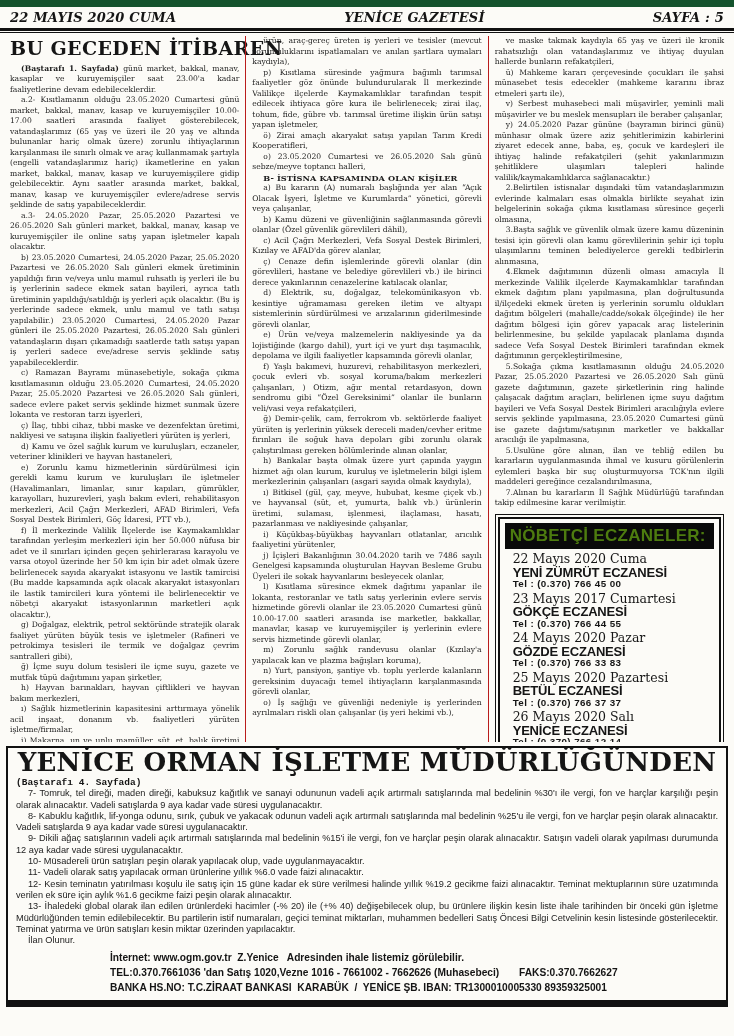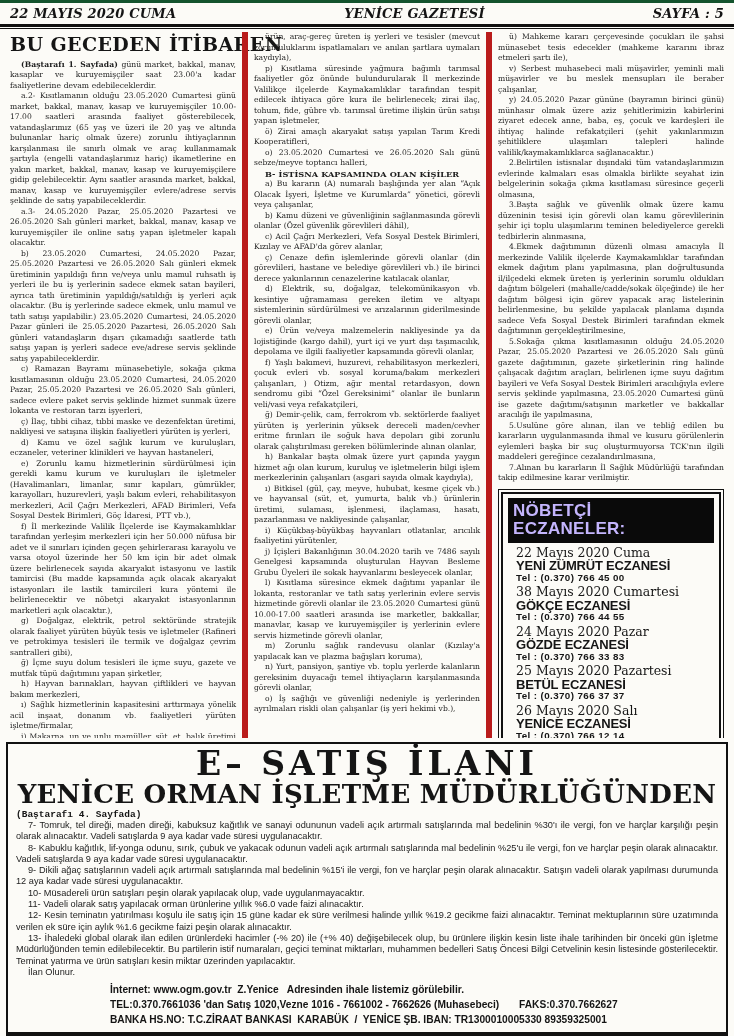--- a/index.html
+++ b/index.html
@@ -4,44 +4,44 @@
 <style>
   html,body{margin:0;padding:0;background:#d8d5ce;}
   #page{
     width:734px;height:1036px;box-sizing:border-box;position:relative;
     background:#fcfbf7;color:#151515;overflow:hidden;margin:0 auto;
     font-family:"DejaVu Serif","Liberation Serif",serif;
   }
   
   .masthead{
     display:flex;justify-content:space-between;align-items:baseline;
-    padding:3px 10px 2px;border-top:3px solid #14532d;
+    padding:3px 10px 2px;border-top:7px solid #14532d;
   }
   .masthead span{font-style:italic;font-weight:bold;font-size:13px;letter-spacing:.2px;}
   .mast-rule{height:3px;background:#111;margin:1px 0 0;}
   .mast-rule2{height:1px;background:#111;margin:1px 0 0;}
   
   .article{display:flex;height:706px;overflow:hidden;padding:3px 4px 0;}
   .column{flex:1;padding:0 6px;min-width:0;}
-  .column + .column{border-left:6px solid #b91c1c;}
+  .column + .column{border-left:1px solid #b91c1c;}
   .headline{
     text-align:center;font-weight:bold;font-size:19px;line-height:1.1;
     margin:2px 0 5px;letter-spacing:.4px;white-space:nowrap;
   }
   .para{
     font-size:7.6px;line-height:10.5px;text-align:justify;text-indent:11px;
     margin:0;color:#1d1d1d;word-spacing:.3px;
   }
   .para b{letter-spacing:.1px;}
   .subhead{font-weight:bold;font-size:8.2px;}
   
   .pharm-outer{border:1px solid #111;padding:2px;margin:5px 0 0;}
   .pharm-inner{border:2px solid #111;padding:4px 5px 3px;}
   .pharm-title{
-    background:#0a0a0a;color:#c4b5fd;font-family:"Liberation Sans","DejaVu Sans",sans-serif;
+    background:#0a0a0a;color:#4d7c0f;font-family:"Liberation Sans","DejaVu Sans",sans-serif;
     font-weight:bold;font-size:17px;line-height:1.1;padding:4px 5px;letter-spacing:.3px;
   }
   .pharm-list{padding:3px 0 0 8px;}
   .p-entry{margin:0 0 2px;}
   .p-date{font-size:12.5px;line-height:13.5px;margin:0;}
   .p-name{font-family:"Liberation Sans","DejaVu Sans",sans-serif;font-weight:bold;
           font-size:13px;line-height:13.5px;margin:0;letter-spacing:-.2px;}
   .p-tel{font-family:"Liberation Sans","DejaVu Sans",sans-serif;font-weight:bold;
          font-size:9.8px;line-height:10.5px;margin:0;letter-spacing:.4px;}
   
@@ -119,41 +119,42 @@
           <p class="para">i) Küçükbaş-büyükbaş hayvanları otlatanlar, arıcılık faaliyetini yürütenler,</p>
           <p class="para">j) İçişleri Bakanlığının 30.04.2020 tarih ve 7486 sayılı Genelgesi kapsamında oluşturulan Hayvan Besleme Grubu Üyeleri ile sokak hayvanlarını besleyecek olanlar,</p>
           <p class="para">l) Kısıtlama süresince ekmek dağıtımı yapanlar ile lokanta, restoranlar ve tatlı satış yerlerinin evlere servis hizmetinde görevli olanlar ile 23.05.2020 Cumartesi günü 10.00-17.00 saatleri arasında ise marketler, bakkallar, manavlar, kasap ve kuruyemişçiler iş yerlerinin evlere servis hizmetinde görevli olanlar,</p>
           <p class="para">m) Zorunlu sağlık randevusu olanlar (Kızılay'a yapılacak kan ve plazma bağışları koruma),</p>
           <p class="para">n) Yurt, pansiyon, şantiye vb. toplu yerlerde kalanların gereksinim duyacağı temel ihtiyaçların karşılanmasında görevli olanlar,</p>
           <p class="para">o) İş sağlığı ve güvenliği nedeniyle iş yerlerinden ayrılmaları riskli olan çalışanlar (iş yeri hekimi vb.),</p>
         </div>
     </div>
     <div class="column">
       <div>
+          <p class="para">ve maske takmak kaydıyla 65 yaş ve üzeri ile kronik rahatsızlığı olan vatandaşlarımız ve ihtiyaç duyulan hallerde bunların refakatçileri,</p>
           <p class="para">ü) Mahkeme kararı çerçevesinde çocukları ile şahsi münasebet tesis edecekler (mahkeme kararını ibraz etmeleri şartı ile),</p>
           <p class="para">v) Serbest muhasebeci mali müşavirler, yeminli mali müşavirler ve bu meslek mensupları ile beraber çalışanlar,</p>
           <p class="para">y) 24.05.2020 Pazar gününe (bayramın birinci günü) münhasır olmak üzere aziz şehitlerimizin kabirlerini ziyaret edecek anne, baba, eş, çocuk ve kardeşleri ile ihtiyaç halinde refakatçileri (şehit yakınlarımızın şehitliklere ulaşımları talepleri halinde valilik/kaymakamlıklarca sağlanacaktır.)</p>
           <p class="para">2.Belirtilen istisnalar dışındaki tüm vatandaşlarımızın evlerinde kalmaları esas olmakla birlikte seyahat izin belgelerinin sokağa çıkma kısıtlaması süresince geçerli olmasına,</p>
           <p class="para">3.Başta sağlık ve güvenlik olmak üzere kamu düzeninin tesisi için görevli olan kamu görevlilerinin şehir içi toplu ulaşımlarını teminen belediyelerce gerekli tedbirlerin alınmasına,</p>
           <p class="para">4.Ekmek dağıtımının düzenli olması amacıyla İl merkezinde Valilik ilçelerde Kaymakamlıklar tarafından ekmek dağıtım planı yapılmasına, plan doğrultusunda il/ilçedeki ekmek üreten iş yerlerinin sorumlu oldukları dağıtım bölgeleri (mahalle/cadde/sokak ölçeğinde) ile her dağıtım bölgesi için görev yapacak araç listelerinin belirlenmesine, bu şekilde yapılacak planlama dışında sadece Vefa Sosyal Destek Birimleri tarafından ekmek dağıtımının gerçekleştirilmesine,</p>
           <p class="para">5.Sokağa çıkma kısıtlamasının olduğu 24.05.2020 Pazar, 25.05.2020 Pazartesi ve 26.05.2020 Salı günü gazete dağıtımının, gazete şirketlerinin ring halinde çalışacak dağıtım araçları, belirlenen içme suyu dağıtım bayileri ve Vefa Sosyal Destek Birimleri aracılığıyla evlere servis şeklinde yapılmasına, 23.05.2020 Cumartesi günü ise gazete dağıtımı/satışının marketler ve bakkallar aracılığı ile yapılmasına,</p>
           <p class="para">5.Usulüne göre alınan, ilan ve tebliğ edilen bu kararların uygulanmasında ihmal ve kusuru görülenlerin eylemleri başka bir suç oluşturmuyorsa TCK'nın ilgili maddeleri gereğince cezalandırılmasına,</p>
           <p class="para">7.Alınan bu kararların İl Sağlık Müdürlüğü tarafından takip edilmesine karar verilmiştir.</p>
         </div>
       <div class="pharm-outer">
         <div class="pharm-inner">
           <div class="pharm-title">NÖBETÇİ ECZANELER:</div>
           <div class="pharm-list" id="pharm-list">
               <div class="p-entry">
                 <p class="p-date">22 Mayıs 2020 Cuma</p>
                 <p class="p-name">YENİ ZÜMRÜT ECZANESİ</p>
                 <p class="p-tel">Tel : (0.370) 766 45 00</p>
               </div>
               <div class="p-entry">
-                <p class="p-date">38 Mayıs 2020 Cumartesi</p>
+                <p class="p-date">23 Mayıs 2017 Cumartesi</p>
                 <p class="p-name">GÖKÇE ECZANESİ</p>
                 <p class="p-tel">Tel : (0.370) 766 44 55</p>
               </div>
               <div class="p-entry">
                 <p class="p-date">24 Mayıs 2020 Pazar</p>
                 <p class="p-name">GÖZDE ECZANESİ</p>
                 <p class="p-tel">Tel : (0.370) 766 33 83</p>
               </div>
               <div class="p-entry">
                 <p class="p-date">25 Mayıs 2020 Pazartesi</p>
@@ -165,21 +166,20 @@
                 <p class="p-name">YENİCE ECZANESİ</p>
                 <p class="p-tel">Tel : (0.370) 766 12 14</p>
               </div>
             </div>
         </div>
       </div>
     </div>
   </div>
 
   <div class="notice">
-    <h2 class="n-title1">E– SATIŞ İLANI</h2>
     <h3 class="n-title2">YENİCE ORMAN İŞLETME MÜDÜRLÜĞÜNDEN</h3>
     <p class="n-cont">(Baştarafı 4. Sayfada)</p>
     <div id="notice-items">
         <p class="n-item">7- Tomruk, tel direği, maden direği, kabuksuz kağıtlık ve sanayi odununun vadeli açık artırmalı satışlarında mal bedelinin %30'ı ile vergi, fon ve harçlar karşılığı peşin olarak alınacaktır. Vadeli satışlarda 9 aya kadar vade süresi uygulanacaktır.</p>
         <p class="n-item">8- Kabuklu kağıtlık, lif-yonga odunu, sırık, çubuk ve yakacak odunun vadeli açık artırmalı satışlarında mal bedelinin %25'u ile vergi, fon ve harçlar peşin olarak alınacaktır. Vadeli satışlarda 9 aya kadar vade süresi uygulanacaktır.</p>
         <p class="n-item">9- Dikili ağaç satışlarının vadeli açık artırmalı satışlarında mal bedelinin %15'i ile vergi, fon ve harçlar peşin olarak alınacaktır. Satışın vadeli olarak yapılması durumunda 12 aya kadar vade süresi uygulanacaktır.</p>
         <p class="n-item">10- Müsadereli ürün satışları peşin olarak yapılacak olup, vade uygulanmayacaktır.</p>
         <p class="n-item">11- Vadeli olarak satış yapılacak orman ürünlerine yıllık %6.0 vade faizi alınacaktır.</p>
         <p class="n-item">12- Kesin teminatın yatırılması koşulu ile satış için 15 güne kadar ek süre verilmesi halinde yıllık %19.2 gecikme faizi alınacaktır. Teminat mektuplarının süre uzatımında verilen ek süre için aylık %1.6 gecikme faizi peşin olarak alınacaktır.</p>
         <p class="n-item">13- İhaledeki global olarak ilan edilen ürünlerdeki hacimler (-% 20) ile (+% 40) değişebilecek olup, bu ürünlere ilişkin kesin liste ihale tarihinden bir önceki gün İşletme Müdürlüğünden temin edilebilecektir. Bu partilerin istif numaraları, geçici teminat miktarları, muhammen bedelleri Satış Öncesi Bilgi Cetvelinin kesin listesinde gösterilecektir. Teminat yatırma ve ürün satışları kesin miktar üzerinden yapılacaktır.</p>

